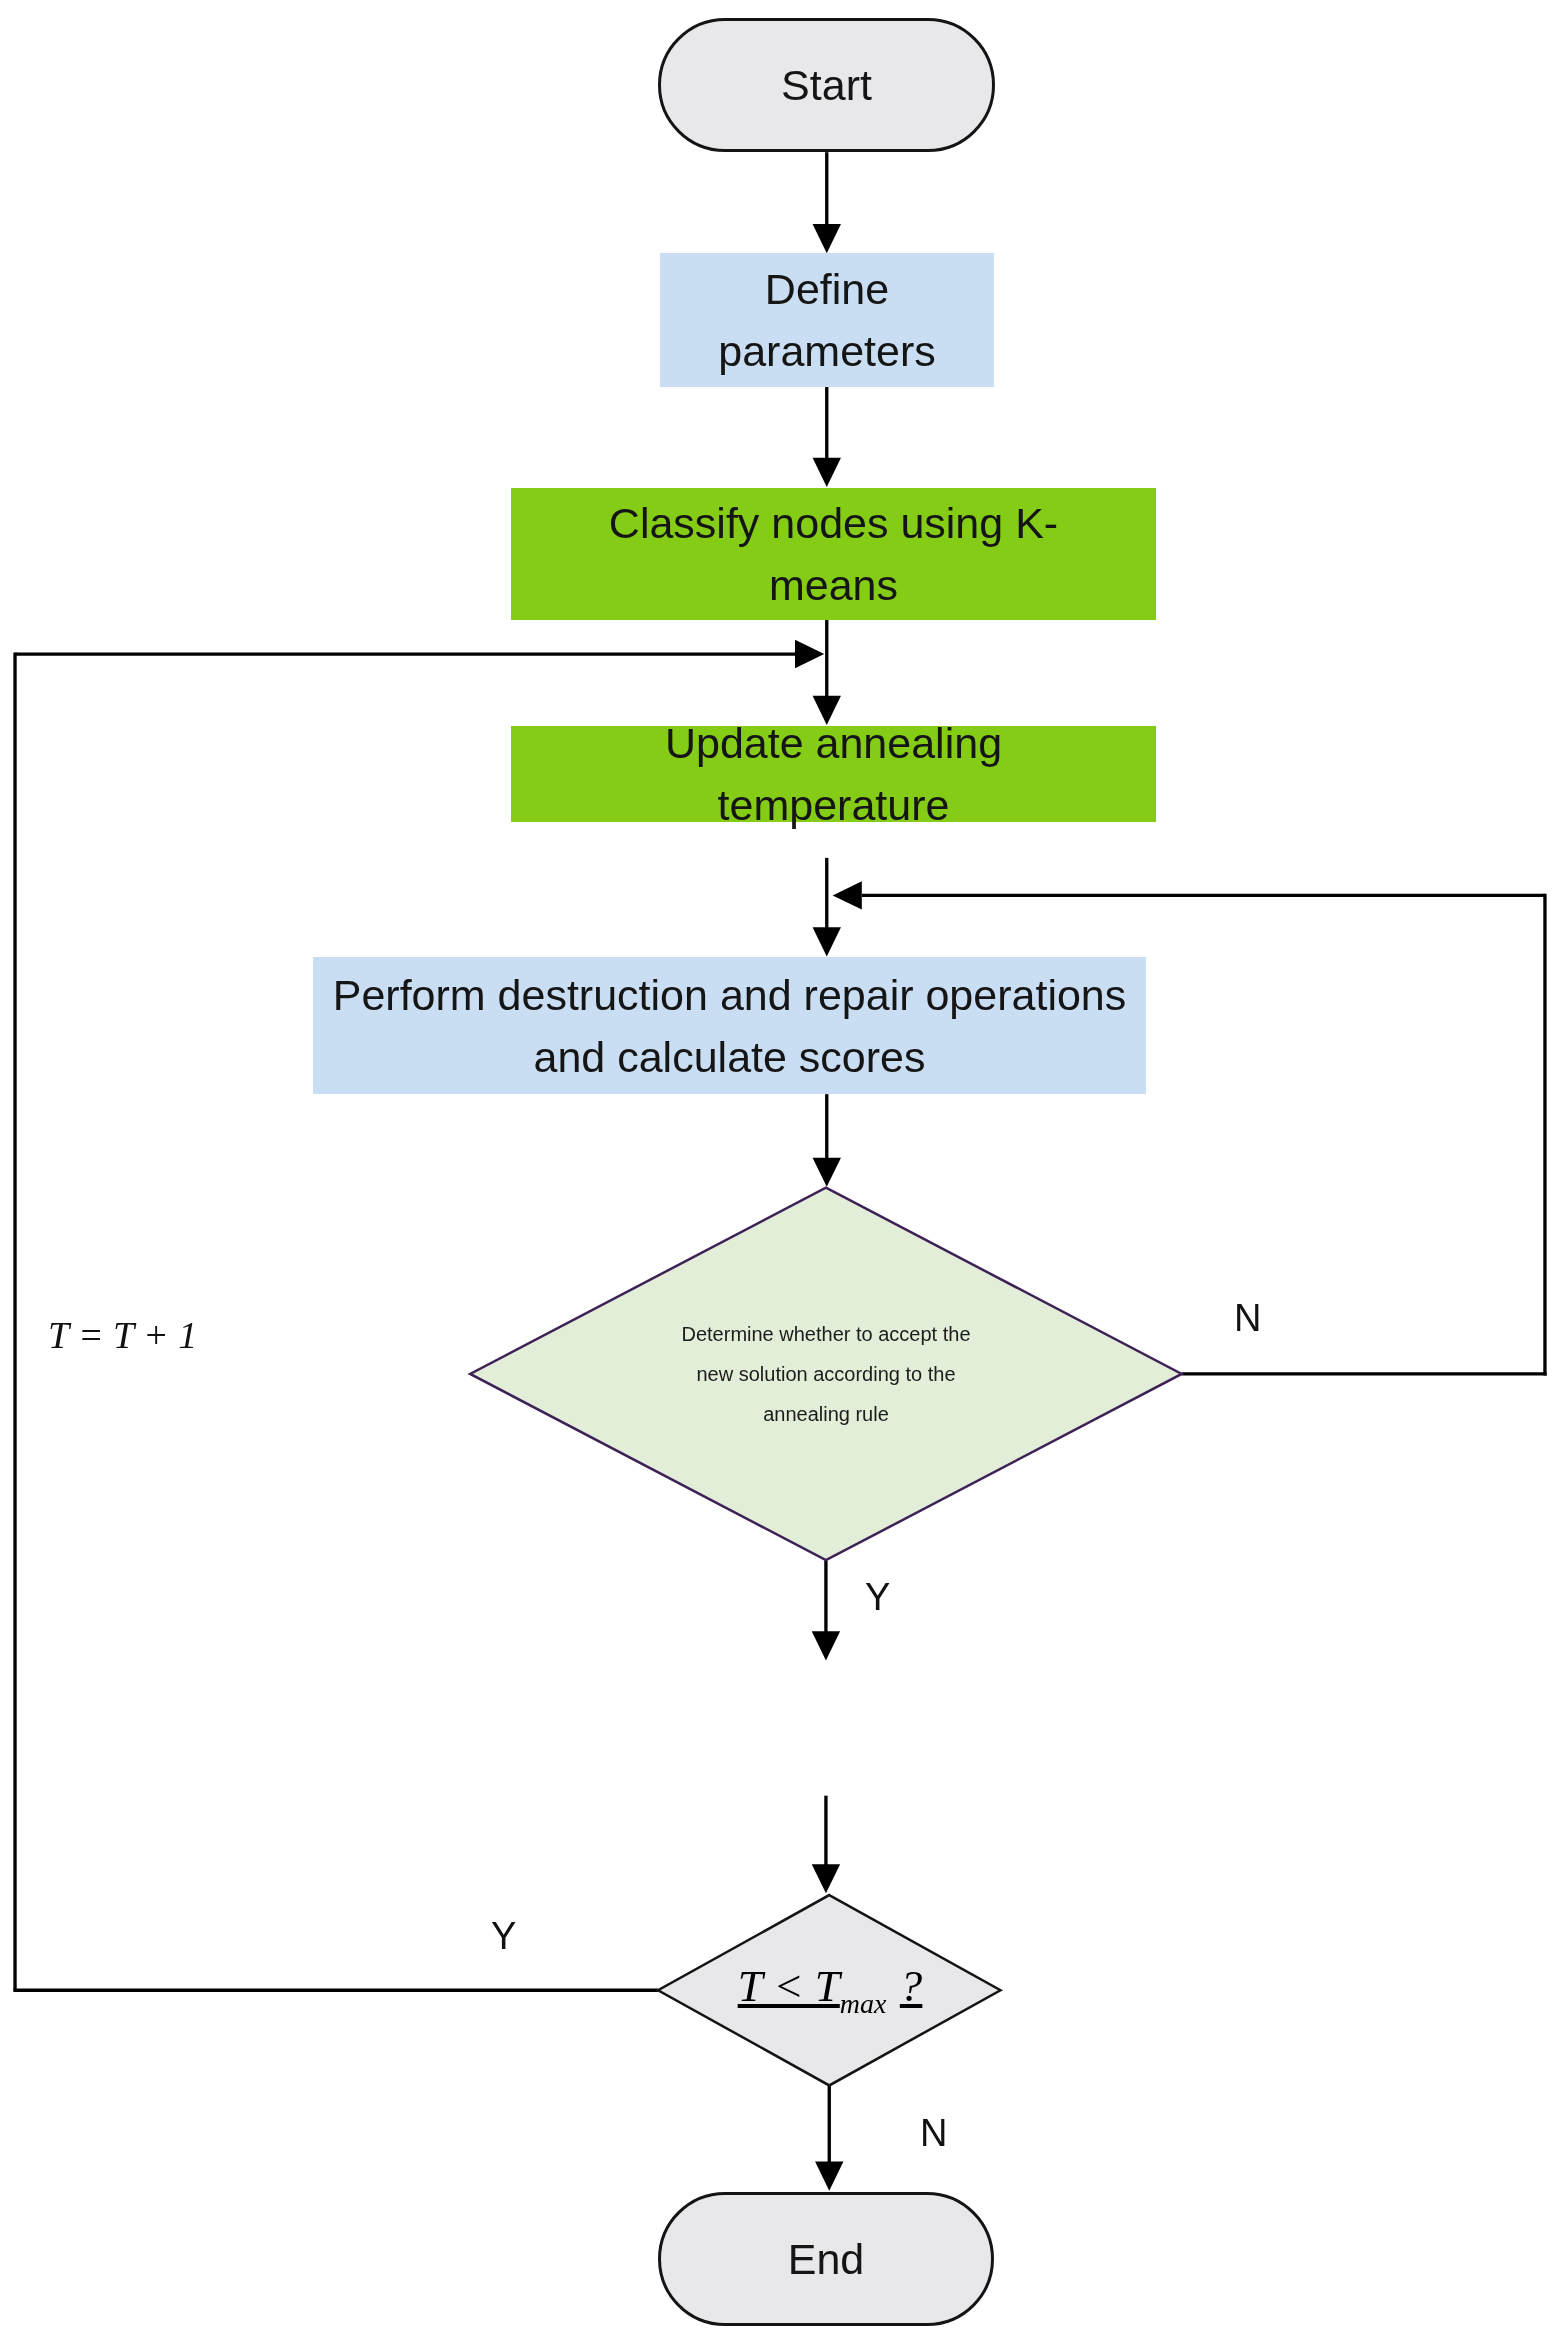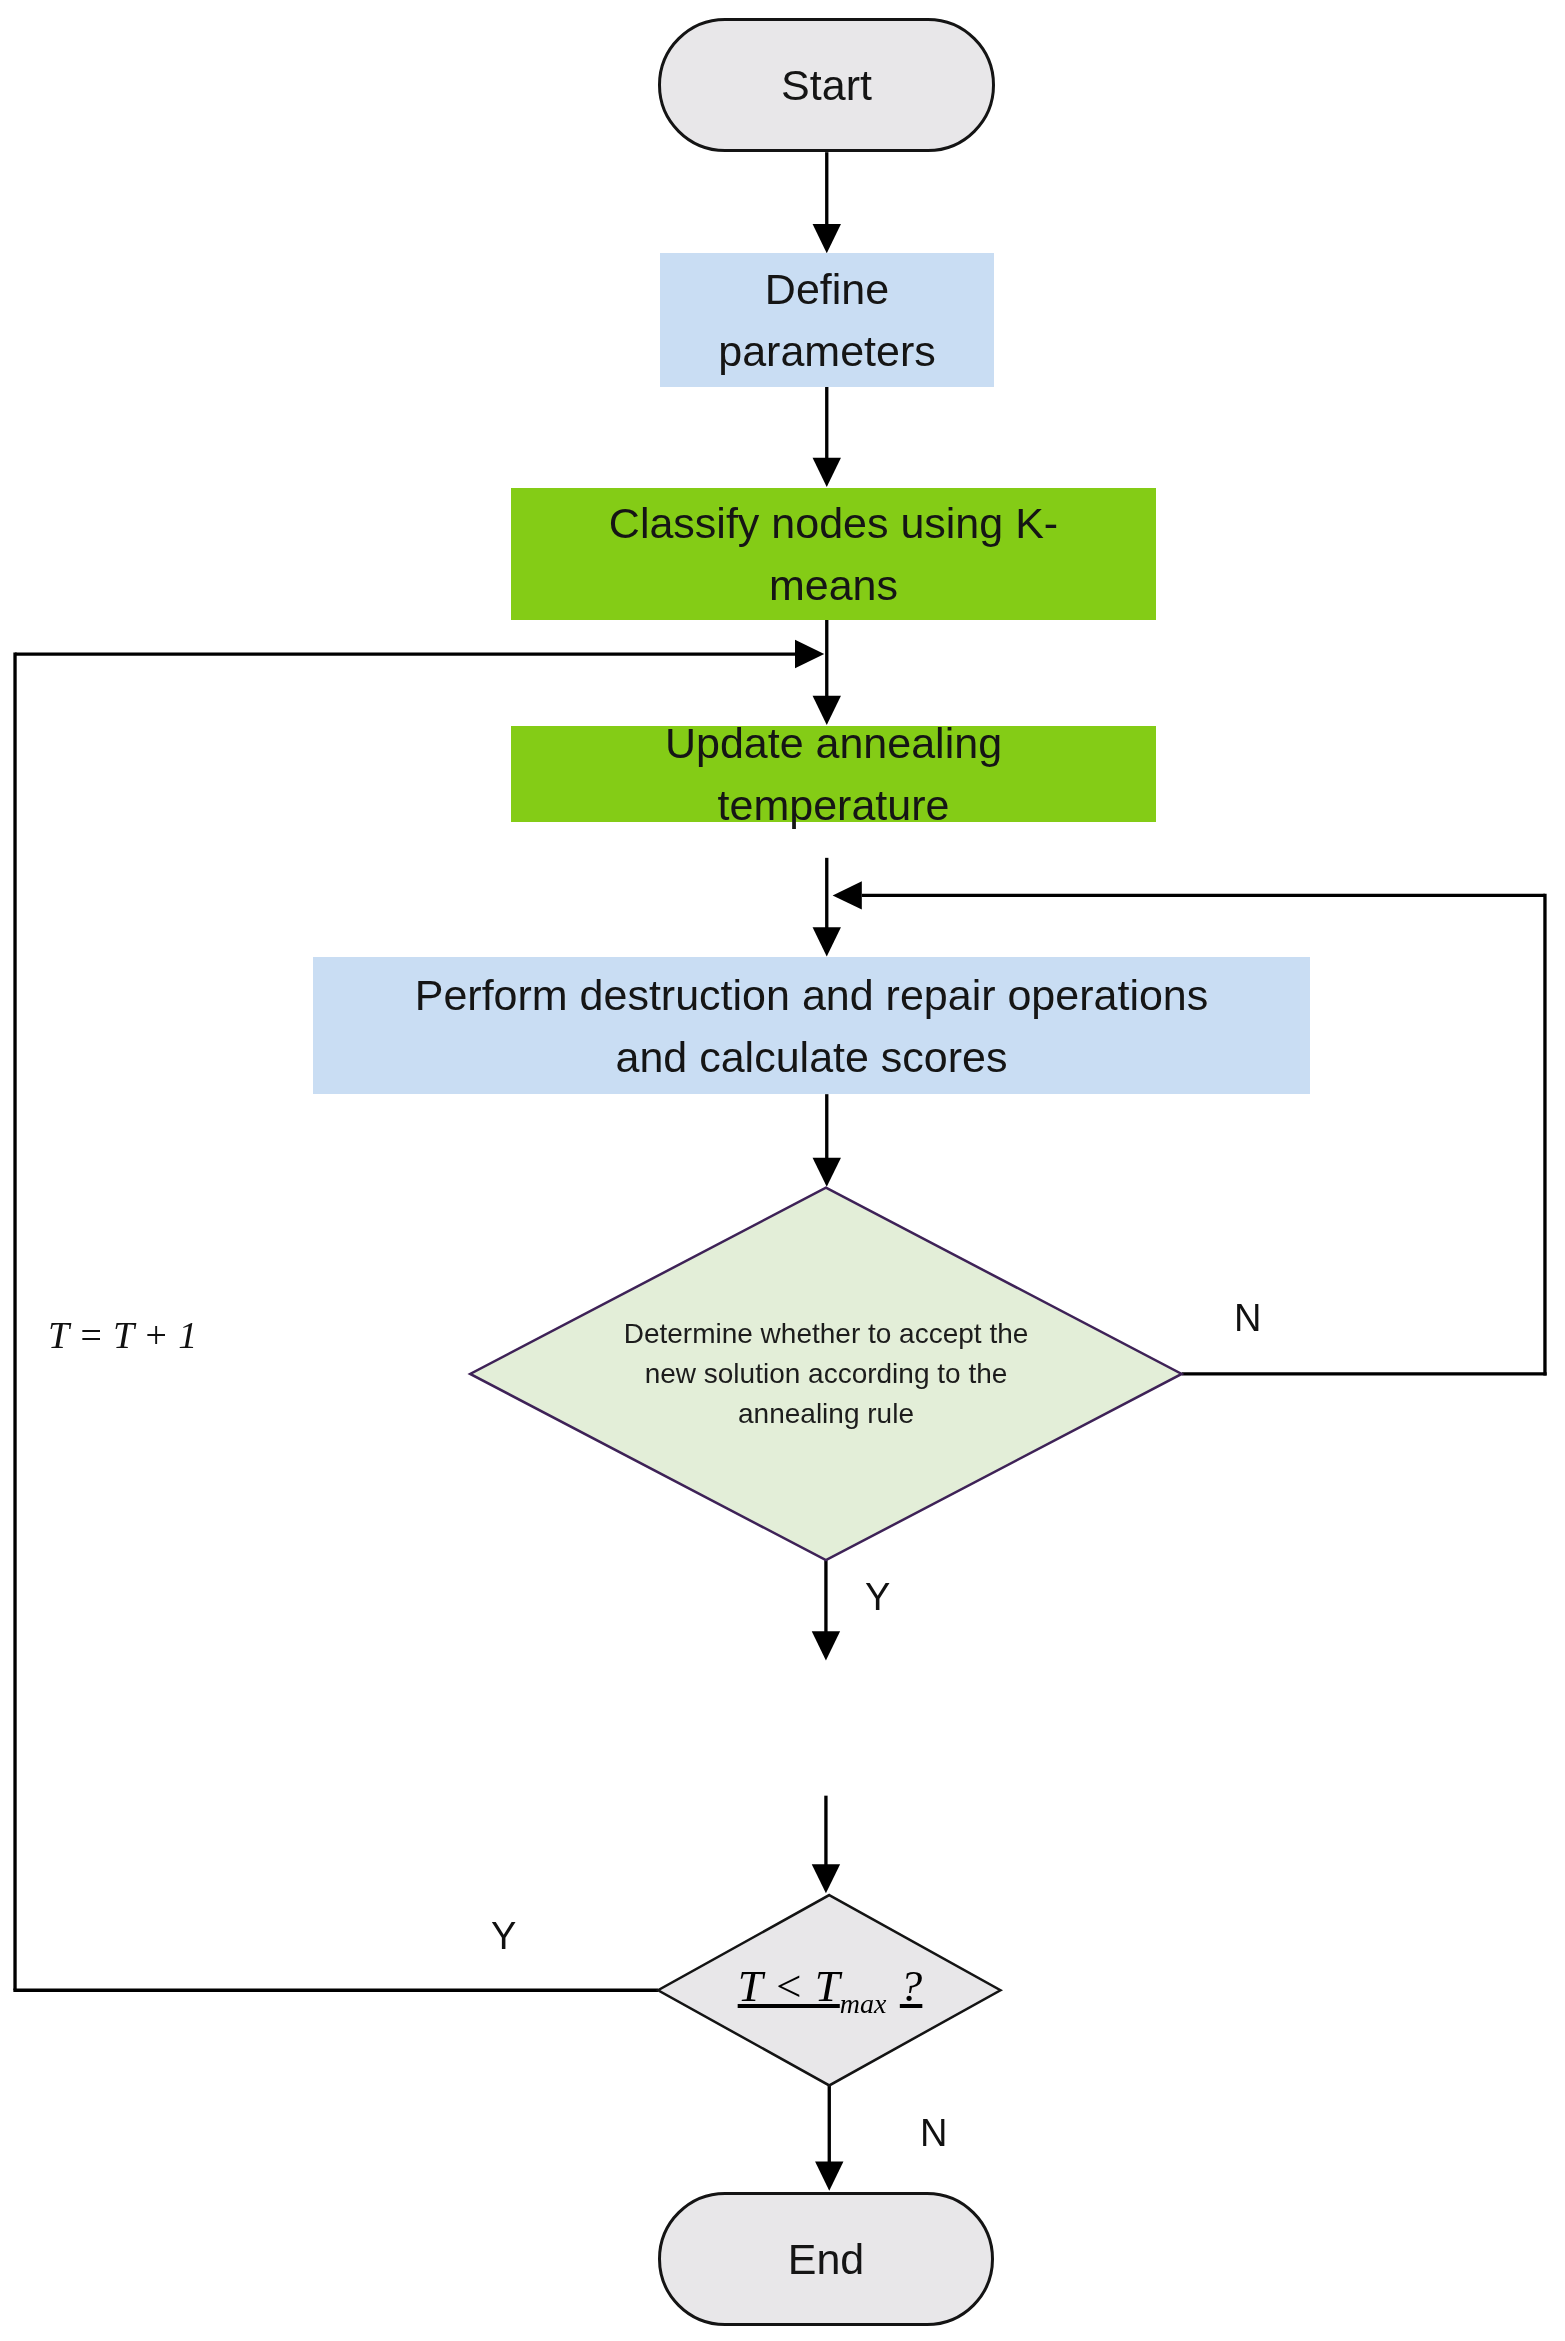--- a/index.html
+++ b/index.html
@@ -38,21 +38,21 @@
   .process-green{background:#84cc16;}
   .diamond-text{
     position:absolute;
     display:flex;
     align-items:center;
     justify-content:center;
     text-align:center;
     white-space:pre-line;
   }
   .diamond-text.small{
-    font-size:28px;
+    font-size:20px;
     line-height:40px;
     color:#1c1c1c;
   }
   .math{
     font-family:"Liberation Serif", serif;
     font-style:italic;
     font-size:45px;
     color:#000000;
   }
   .math sub,
@@ -127,21 +127,21 @@
 
   <div class="node process-blue" style="left:660px;top:253px;width:334px;height:134px;">Define
 parameters</div>
 
   <div class="node process-green" style="left:511px;top:488px;width:645px;height:132px;">Classify nodes using K-
 means</div>
 
   <div class="node process-green" style="left:511px;top:726px;width:645px;height:96px;">Update annealing
 temperature</div>
 
-  <div class="node process-blue" style="left:313px;top:957px;width:997px;height:137px;text-align:center;">Perform destruction and repair operations
+  <div class="node process-blue" style="left:313px;top:957px;width:833px;height:137px;text-align:center;">Perform destruction and repair operations
 and calculate scores</div>
 
   <div class="diamond-text small" style="left:495px;top:1204px;width:662px;height:339px;">Determine whether to accept the
 new solution according to the
 annealing rule</div>
 
 
   <div class="diamond-text math" style="left:667px;top:1899px;width:326px;height:182px;text-decoration:underline;">
     <span><span>T &lt; T</span><span class="subscript">max</span><span class="tmax-suffix">?</span></span>
   </div>

